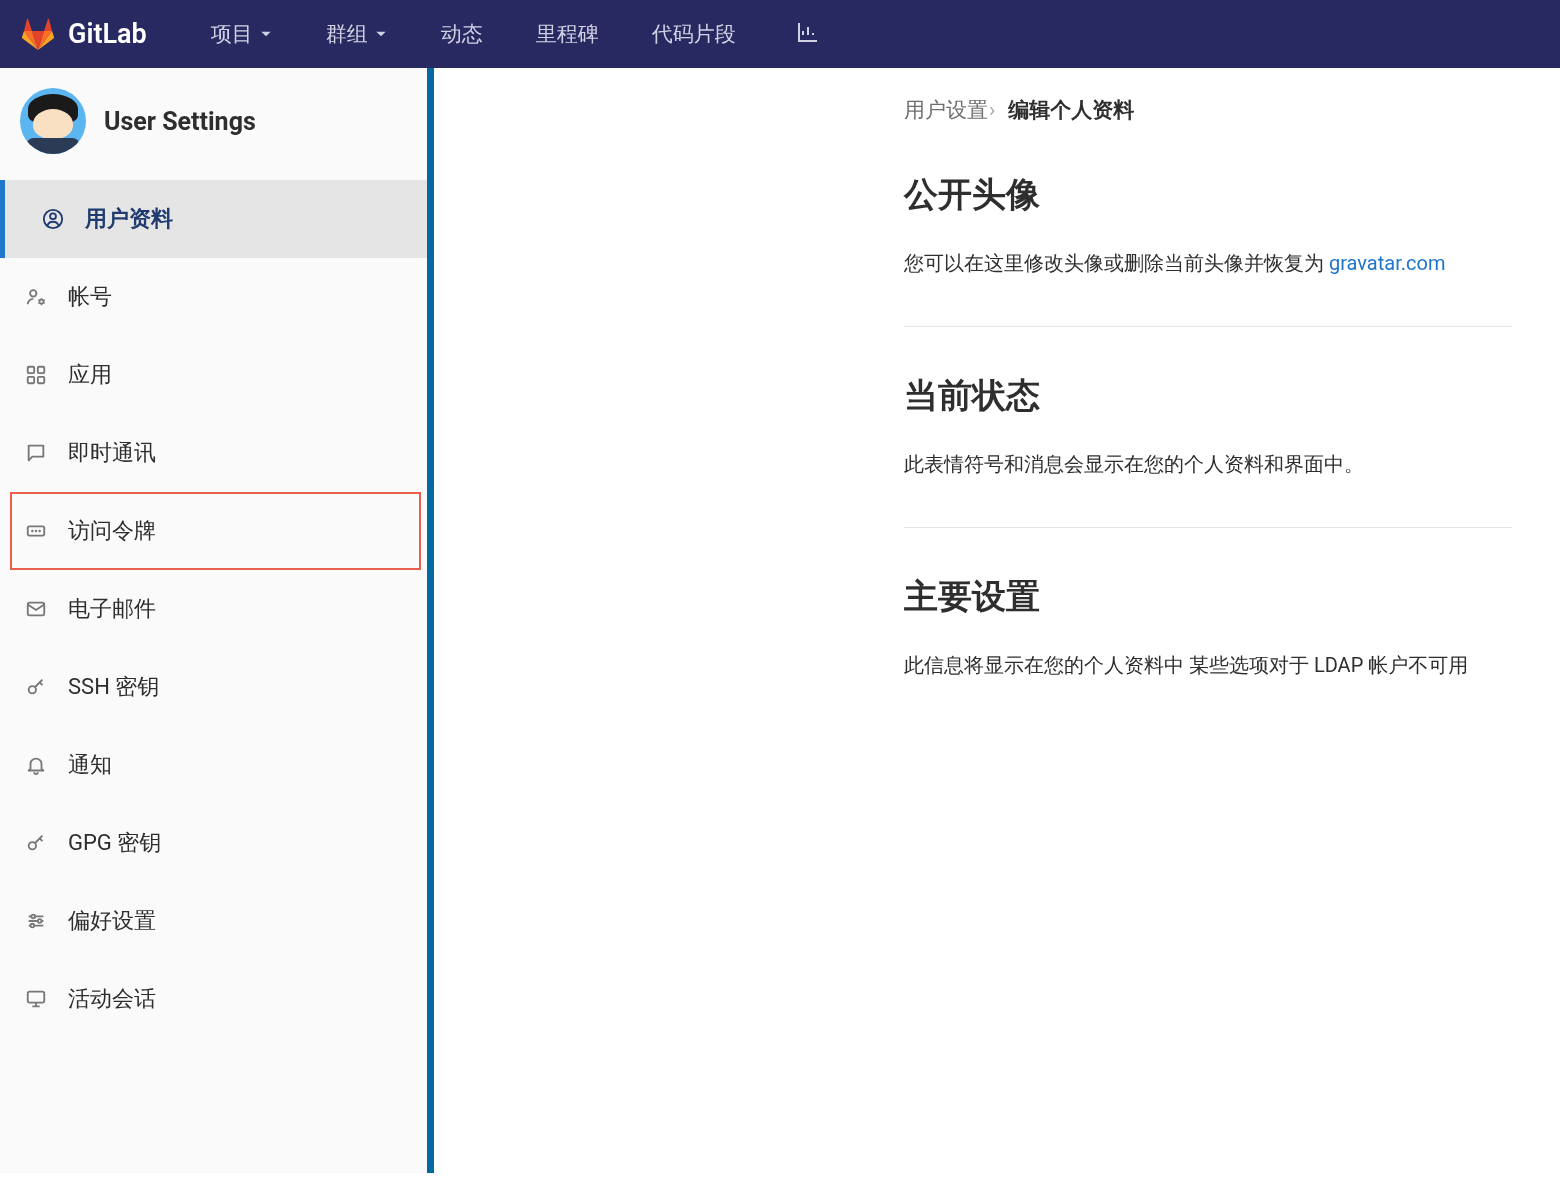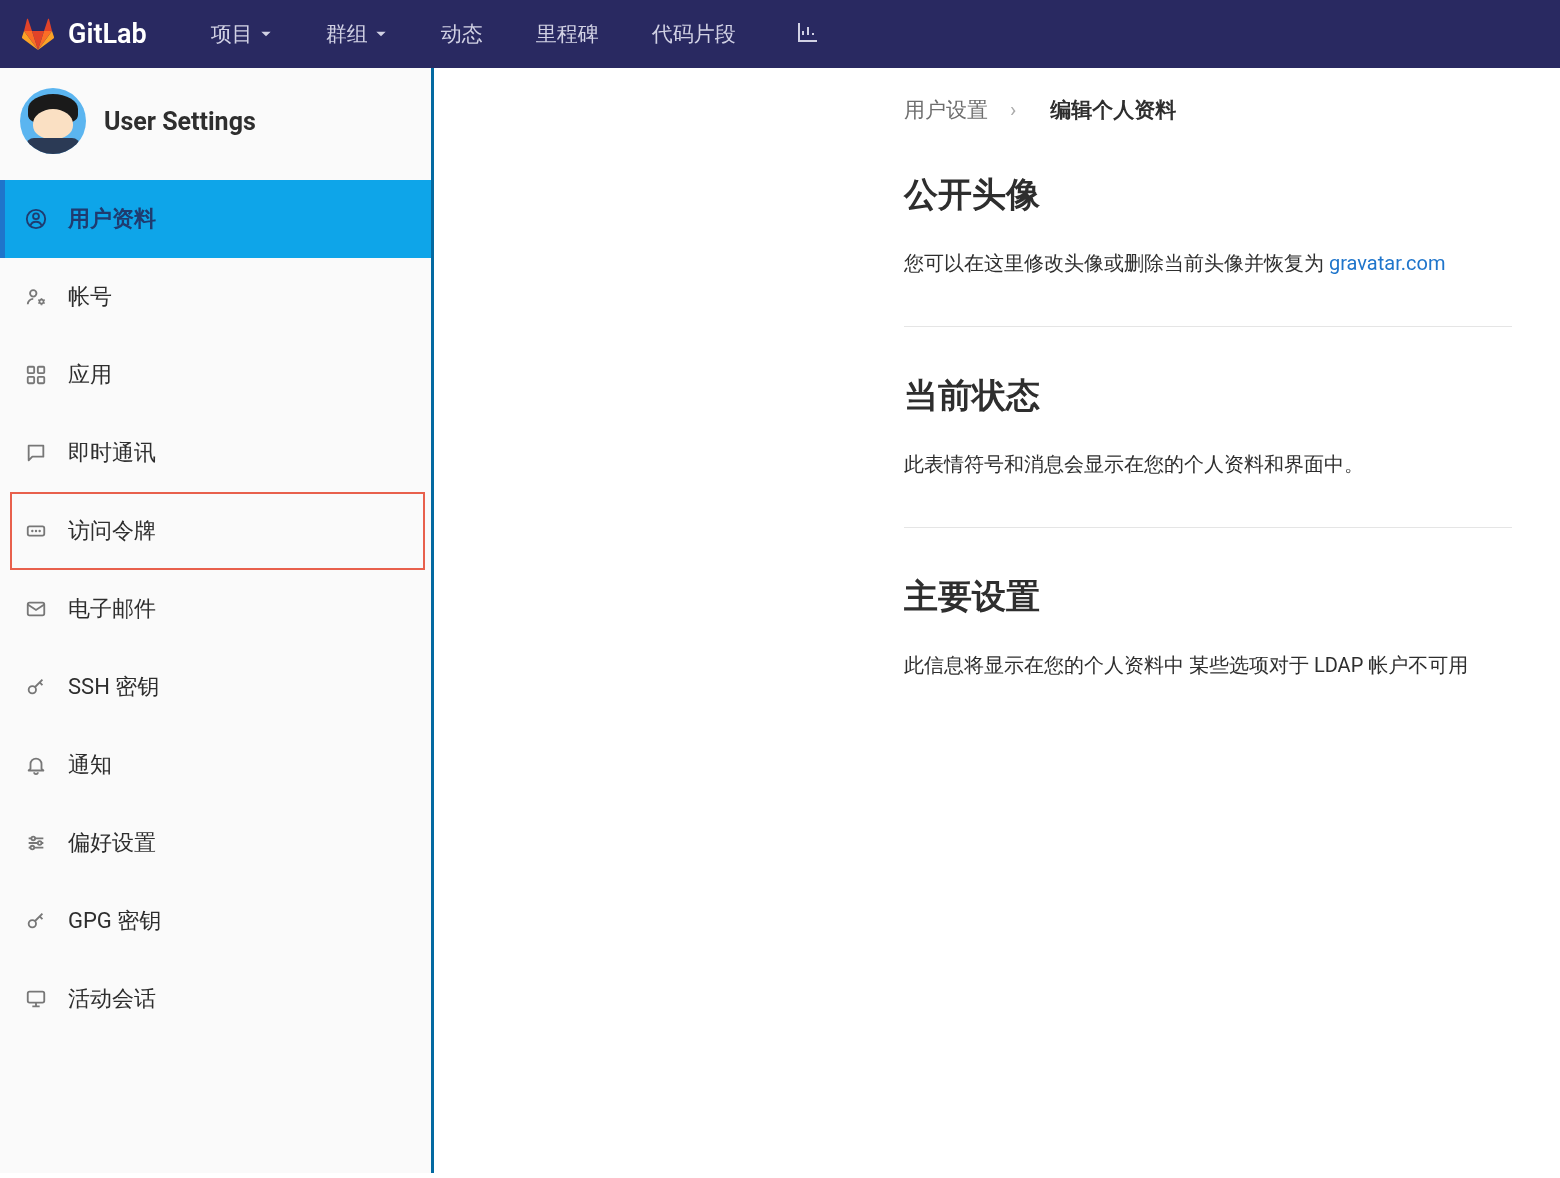--- a/index.html
+++ b/index.html
@@ -64,21 +64,21 @@
       width: 24px;
       height: 24px;
     }
     .layout {
       display: flex;
       height: calc(100% - 73px);
     }
     .sidebar {
       width: 434px;
       background: #fafafa;
-      border-right: 3px solid #0369a1;
+      border-right: 7px solid #0369a1;
       overflow-y: auto;
     }
     .sidebar-header {
       display: flex;
       align-items: center;
       padding: 20px 20px 26px 20px;
       gap: 18px;
     }
     .avatar {
       width: 66px;
@@ -127,23 +127,23 @@
     .sidebar-item {
       display: flex;
       align-items: center;
       padding: 24px 24px;
       gap: 20px;
       cursor: pointer;
       color: #2e2e2e;
       font-size: 22px;
     }
     .sidebar-item.active {
-      background: #0ea5e9;
+      background: #e5e5e5;
       border-left: 5px solid #1f75cb;
-      padding-left: 19px;
+      padding-left: 36px;
       color: #1f3b6f;
       font-weight: 600;
     }
     .sidebar-item.highlighted {
       outline: 2px solid #e8604c;
       outline-offset: -2px;
       margin: 0 6px 0 10px;
       padding-left: 14px;
       text-align: center;
     }
@@ -159,21 +159,21 @@
       color: #1f3b6f;
     }
     .main {
       flex: 1;
       padding: 28px 48px 28px 470px;
       overflow-y: auto;
     }
     .breadcrumb {
       display: flex;
       align-items: center;
-      gap: 22px;
+      gap: 1px;
       margin-bottom: 48px;
       font-size: 21px;
     }
     .breadcrumb-link {
       color: #6e6e6e;
       cursor: pointer;
     }
     .breadcrumb-sep {
       color: #aaa;
     }
@@ -339,36 +339,36 @@
           <svg viewBox="0 0 24 24" width="22" height="22">
               <path d="M6 16V11a6 6 0 0112 0v5l2 2H4z" fill="none" stroke="currentColor" stroke-width="2" stroke-linejoin="round"></path>
               <path d="M10 20a2 2 0 004 0" fill="none" stroke="currentColor" stroke-width="2"></path>
             </svg>
         </span>
         <span>通知</span>
       </li>
       <li class="sidebar-item">
         <span class="sidebar-item-icon">
           <svg viewBox="0 0 24 24" width="22" height="22">
+              <circle cx="8" cy="15" r="4" fill="none" stroke="currentColor" stroke-width="2"></circle>
+              <path d="M11 12l8-8M16 7l3 3" fill="none" stroke="currentColor" stroke-width="2"></path>
+            </svg>
+        </span>
+        <span>GPG 密钥</span>
+      </li>
+      <li class="sidebar-item">
+        <span class="sidebar-item-icon">
+          <svg viewBox="0 0 24 24" width="22" height="22">
               <path d="M4 7h16M4 12h16M4 17h16" stroke="currentColor" stroke-width="2"></path>
               <circle cx="9" cy="7" r="2" fill="#fafafa" stroke="currentColor" stroke-width="2"></circle>
               <circle cx="16" cy="12" r="2" fill="#fafafa" stroke="currentColor" stroke-width="2"></circle>
               <circle cx="8" cy="17" r="2" fill="#fafafa" stroke="currentColor" stroke-width="2"></circle>
             </svg>
         </span>
         <span>偏好设置</span>
-      </li>
-      <li class="sidebar-item">
-        <span class="sidebar-item-icon">
-          <svg viewBox="0 0 24 24" width="22" height="22">
-              <circle cx="8" cy="15" r="4" fill="none" stroke="currentColor" stroke-width="2"></circle>
-              <path d="M11 12l8-8M16 7l3 3" fill="none" stroke="currentColor" stroke-width="2"></path>
-            </svg>
-        </span>
-        <span>GPG 密钥</span>
       </li>
       <li class="sidebar-item">
         <span class="sidebar-item-icon">
           <svg viewBox="0 0 24 24" width="22" height="22">
               <rect x="3" y="4" width="18" height="12" rx="2" fill="none" stroke="currentColor" stroke-width="2"></rect>
               <path d="M8 20h8M12 16v4" stroke="currentColor" stroke-width="2"></path>
             </svg>
         </span>
         <span>活动会话</span>
       </li>

